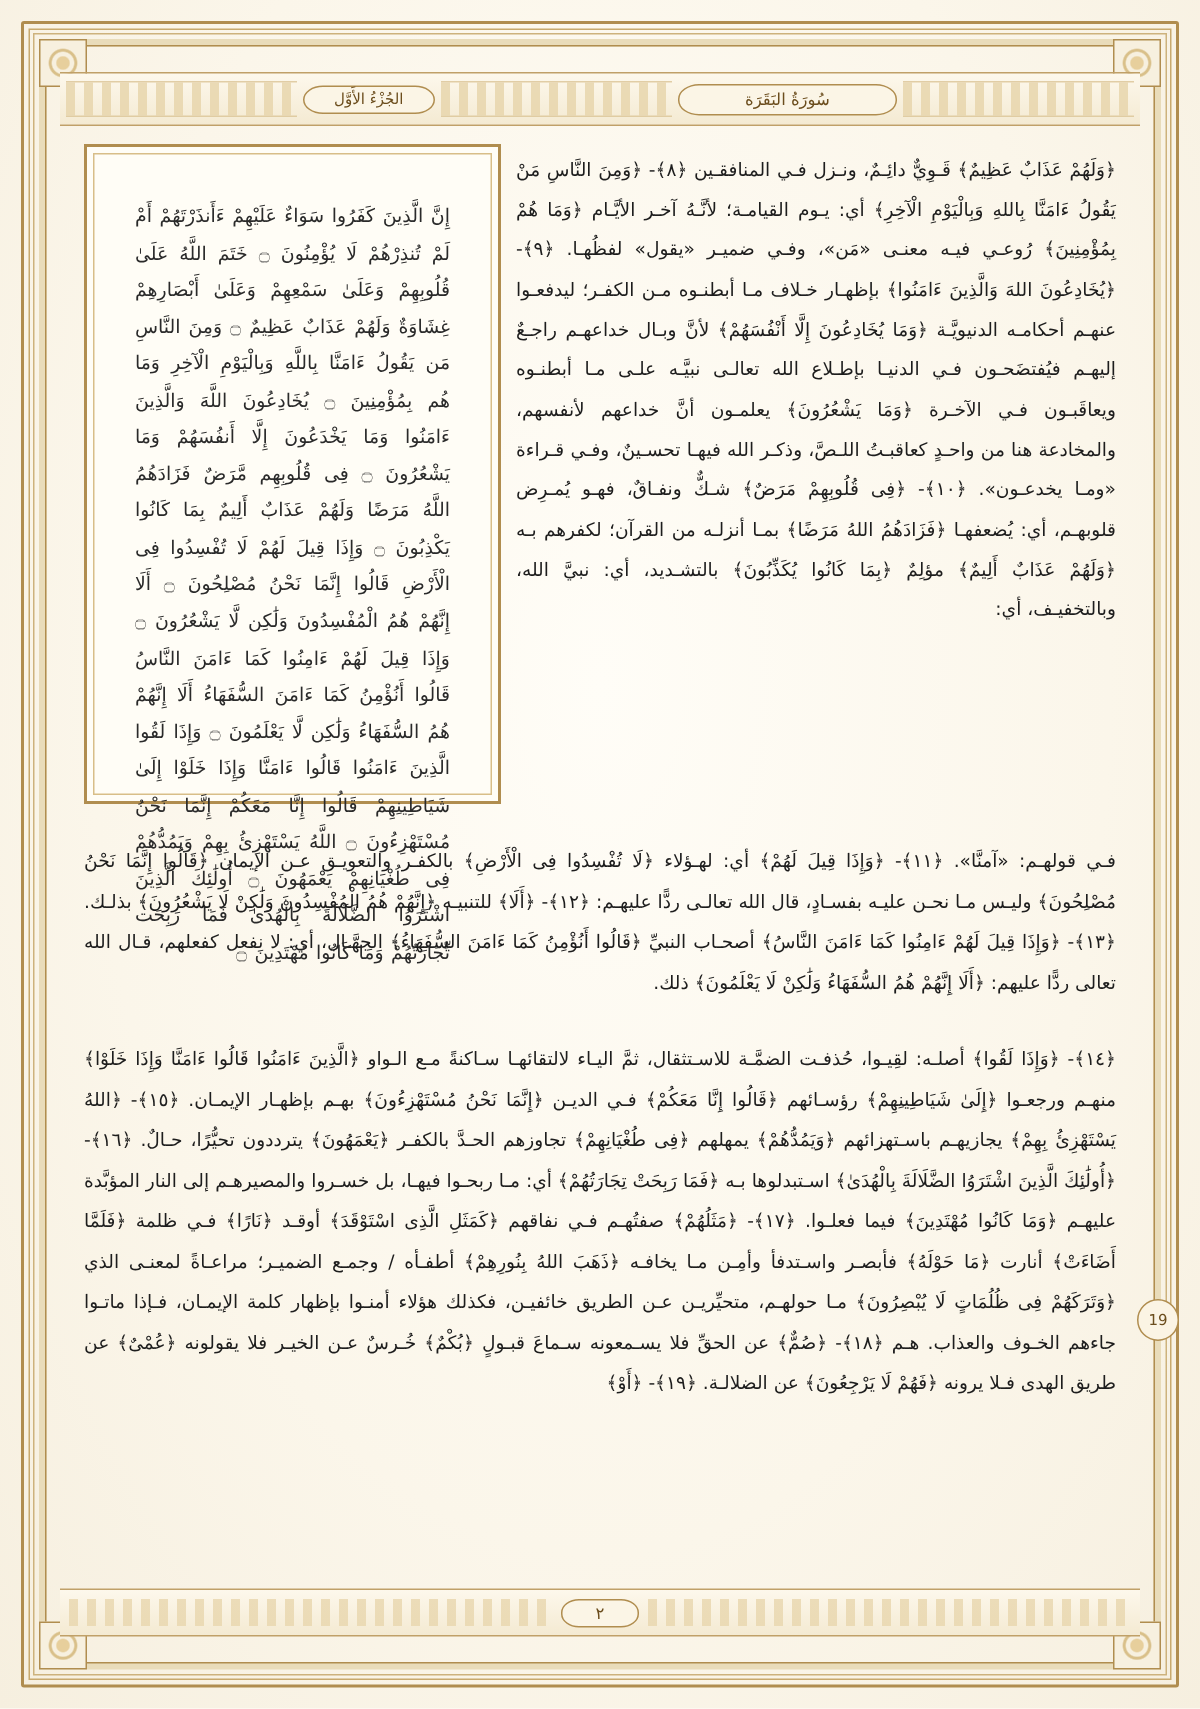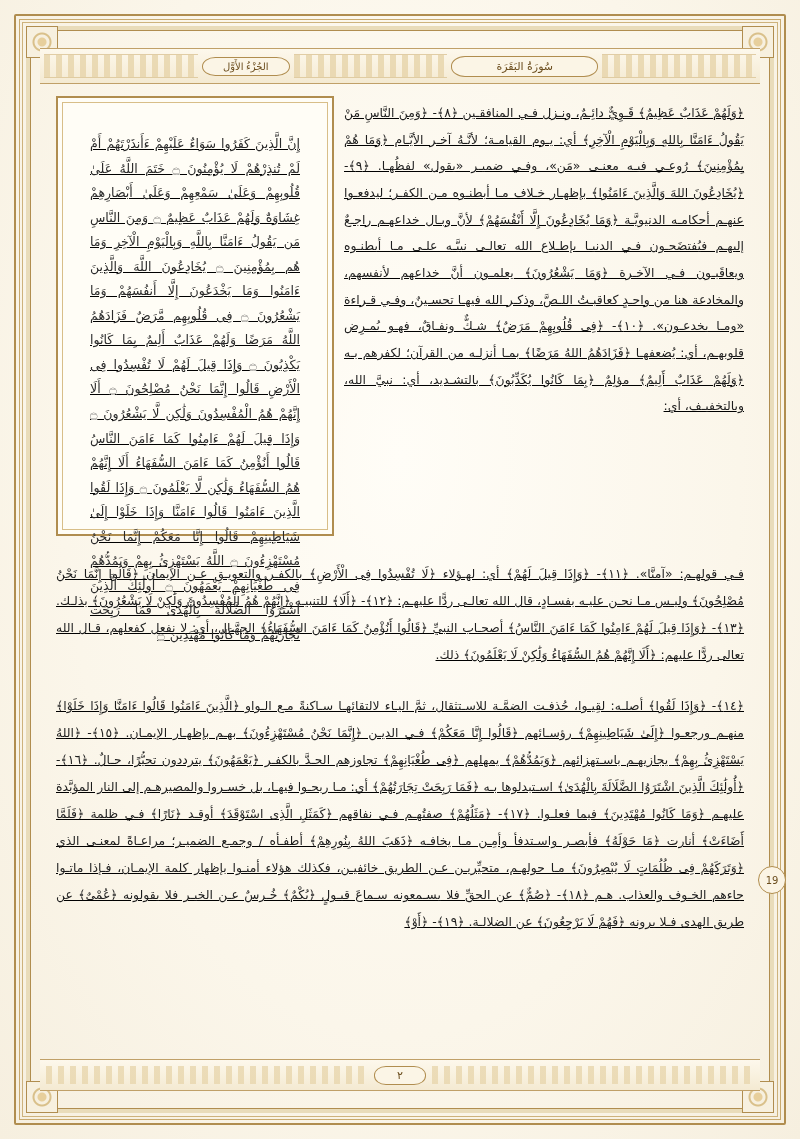--- a/index.html
+++ b/index.html
@@ -75,26 +75,26 @@
     border-top:1px solid #ddc79a;border-bottom:1px solid #ddc79a;
   }
   .cartouche{
     border:1px solid #b08d4f;
     padding:3px 44px;
     font-size:11px;color:#6b4d1d;
     background:#fbf5e6;
     border-radius:14px/10px;
     white-space:nowrap;
   }
-  .cartouche.juz{padding:3px 20px;font-size:10px;font-family:Liberation Serif, serif;}
+  .cartouche.juz{padding:3px 20px;font-size:10px;}
 
   
   .content{
     position:absolute;
-    left:56px;right:56px;top:96px;bottom:96px;text-decoration:underline;
+    left:56px;right:56px;top:96px;bottom:96px;
   }
   .top-area{
     display:flex;flex-direction:row;gap:10px;
     align-items:stretch;
     height:440px;
   }
   .quran-box{
     width:278px;
     border:2px solid #b08d4f;
     background:#fffdf6;

